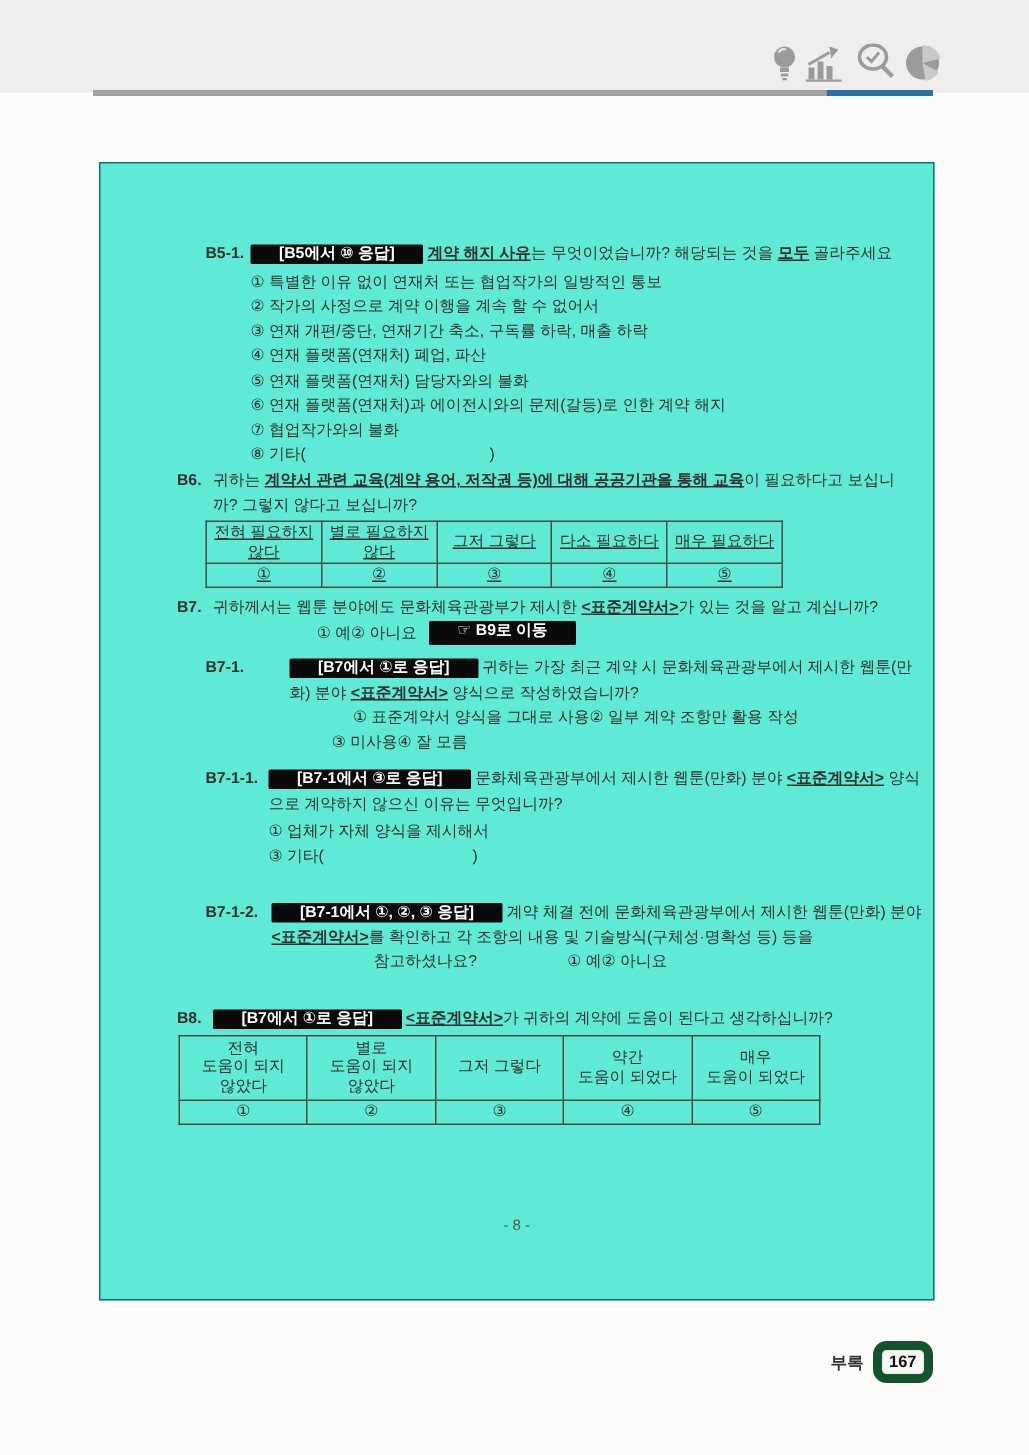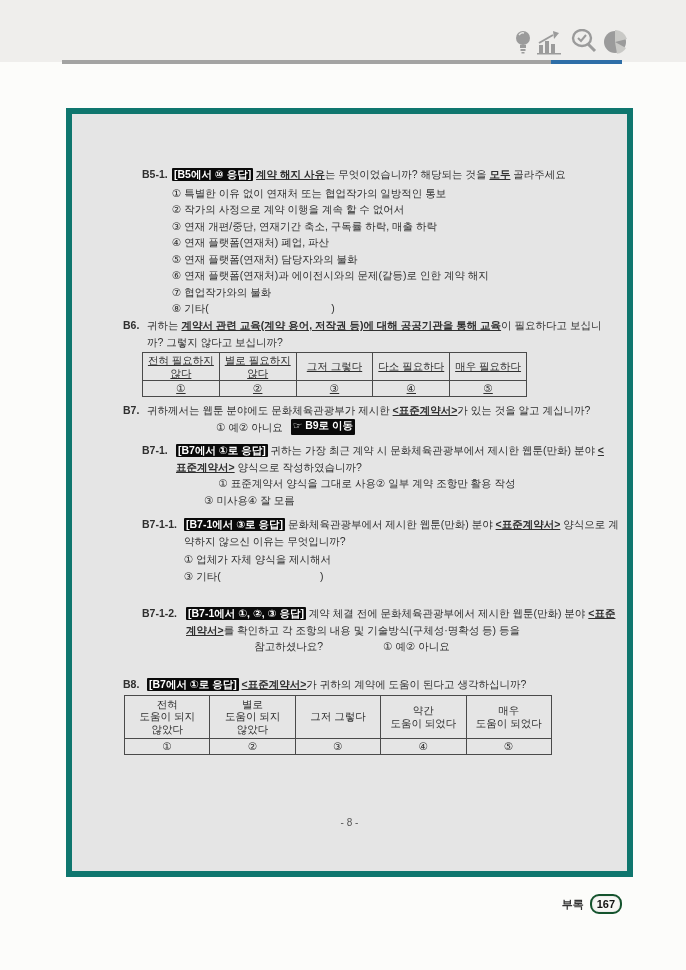--- a/index.html
+++ b/index.html
@@ -4,40 +4,40 @@
 <style>
   html,body{margin:0;padding:0;}
   .screen{position:relative;width:686px;height:970px;background:#fcfcfa;overflow:hidden;
           font-family:"Liberation Sans","DejaVu Sans",sans-serif;color:#2f2f2f;}
   .top-band{position:absolute;left:0;top:0;width:686px;height:62px;background:#efeeec;}
   .icon-strip{position:absolute;top:29px;right:58px;display:flex;align-items:flex-end;gap:5px;}
   .icon-strip svg{display:block;}
   .rule{position:absolute;top:60px;left:62px;width:560px;height:4px;display:flex;}
   .rule .seg-gray{height:4px;background:#a3a3a2;flex:1;}
   .rule .seg-blue{height:4px;background:#2e6ea7;width:71px;}
-  .page{position:absolute;left:66px;top:108px;width:555px;height:757px;background:#e5e5e5;
-        border:6px solid #0f766e;}
+  .page{position:absolute;left:66px;top:108px;width:555px;height:757px;background:#5eead4;
+        border:1px solid #0f766e;}
   .qblock{position:absolute;font-size:10.5px;line-height:16.5px;}
   .qrow{display:flex;align-items:flex-start;}
   .qno{flex:none;font-weight:bold;color:#2f2f2f;}
   .qcontent{flex:1;}
   .emph{font-weight:bold;text-decoration:underline;margin-top:28px;}
   .badge{display:inline-block;background:#0a0a0a;color:#ffffff;font-weight:bold;
-         padding:0 2px;line-height:13px;border-radius:1px;}
+         padding:0 19px;line-height:13px;border-radius:1px;}
   .opt{display:block;white-space:pre-wrap;}
   .opt-inline{display:inline-block;white-space:pre-wrap;}
   .optlist{margin-top:2px;}
   .optrow{display:flex;margin-top:0;text-align:right;}
   table.scale{border-collapse:collapse;table-layout:fixed;}
   table.scale td{border:1px solid #4a4a4a;text-align:center;vertical-align:middle;
                  font-size:10.5px;line-height:12.5px;padding:1px 2px;white-space:pre-line;}
   .pagenum{position:absolute;left:0;width:555px;text-align:center;font-size:10px;color:#555;}
   .doc-footer{position:absolute;top:894px;right:64px;display:flex;align-items:center;gap:6px;}
   .footer-label{font-size:11px;font-weight:bold;color:#333;}
-  .footer-badge{display:inline-block;border:2px solid #14532d;border-radius:9px;
+  .footer-badge{display:inline-block;border:6px solid #14532d;border-radius:9px;
                 background:#f7f7f5;padding:0 5px;font-size:11px;font-weight:bold;
                 line-height:16px;color:#111;box-shadow:inset 0 0 2px #cfcfcc;}
 </style>
 </head>
 <body>
 
 <div class="screen">
 
   <div class="top-band"></div>
 
@@ -142,21 +142,21 @@
       </div>
       <div class="optrow" style="margin-left:12px;">
         <span class="opt-inline" style="width:104px;">① 예</span>
         <span class="opt-inline" style="margin-right:8px;">② 아니요</span>
         <span class="badge">☞ B9로 이동</span>
       </div>
     </div>
 
     <div class="qblock" style="left:70px;top:328px;width:472px;">
       <div class="qrow">
-        <span class="qno" style="width:34px;">B7-1.</span>
+        <span class="qno" style="width:56px;">B7-1.</span>
         <div class="qcontent">
           <span class="badge">[B7에서 ①로 응답]</span><span> 귀하는 가장 최근 계약 시 문화체육관광부에서 제시한 웹툰(만화) 분야 </span><span class="emph">&lt;표준계약서&gt;</span><span> 양식으로 작성하였습니까?</span>
           <div class="optrow">
             <span class="opt-inline" style="width:200px;">① 표준계약서 양식을 그대로 사용</span>
             <span class="opt-inline">② 일부 계약 조항만 활용 작성</span>
           </div>
           <div class="optrow">
             <span class="opt-inline" style="width:72px;">③ 미사용</span>
             <span class="opt-inline">④ 잘 모름</span>
           </div>

